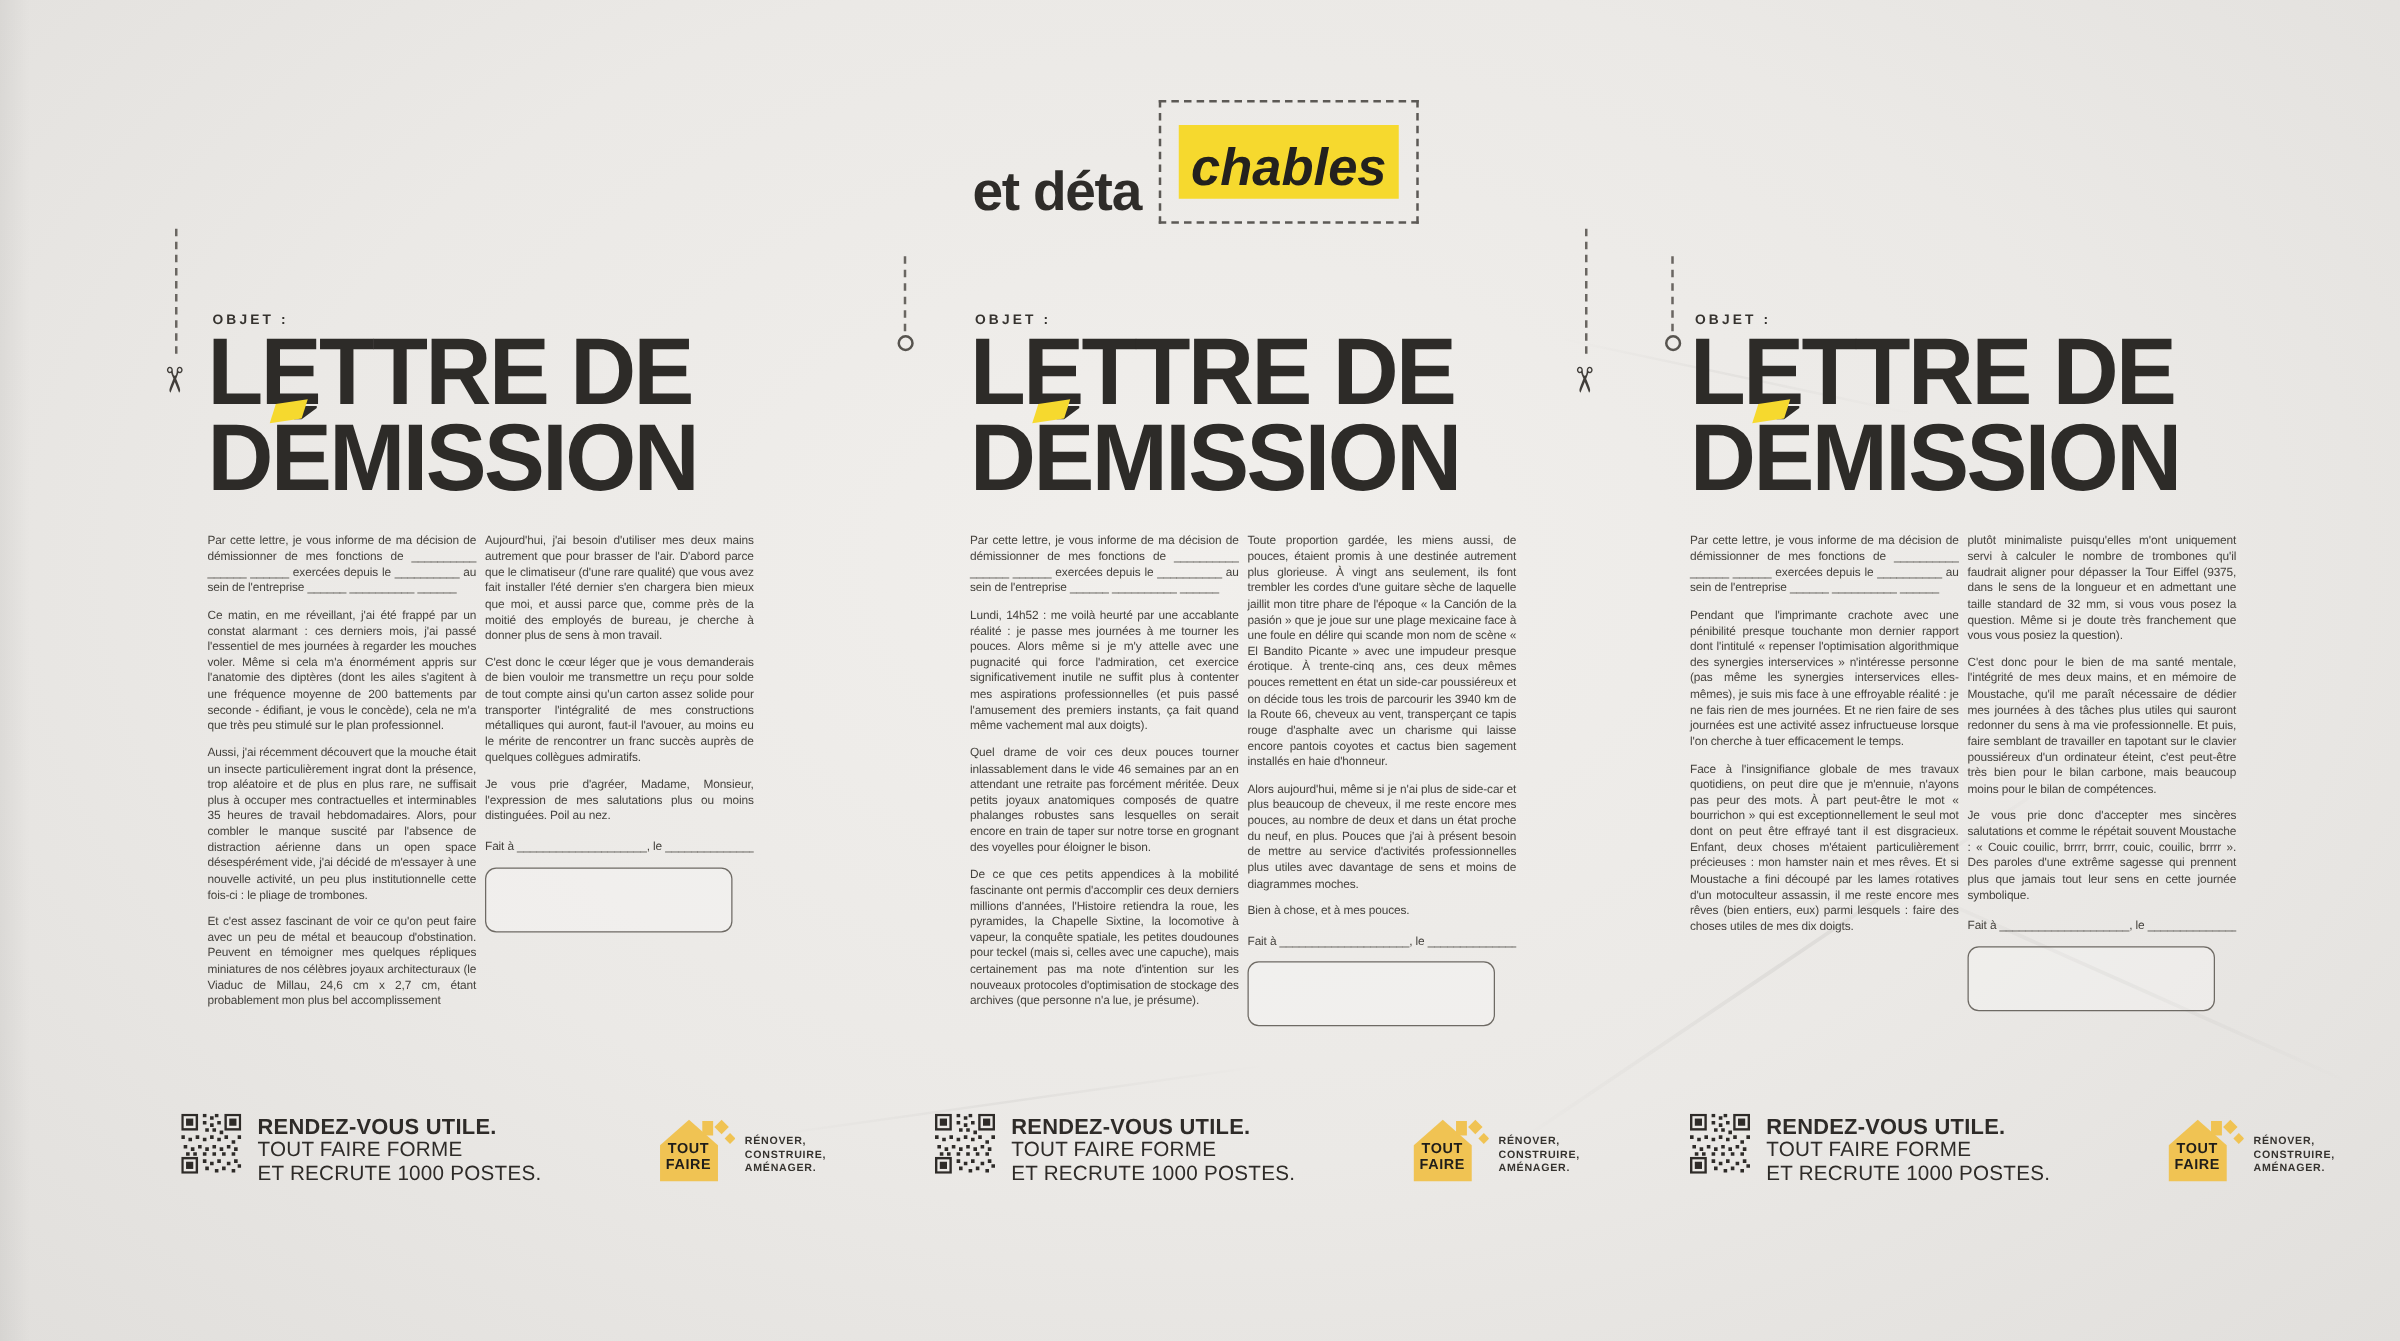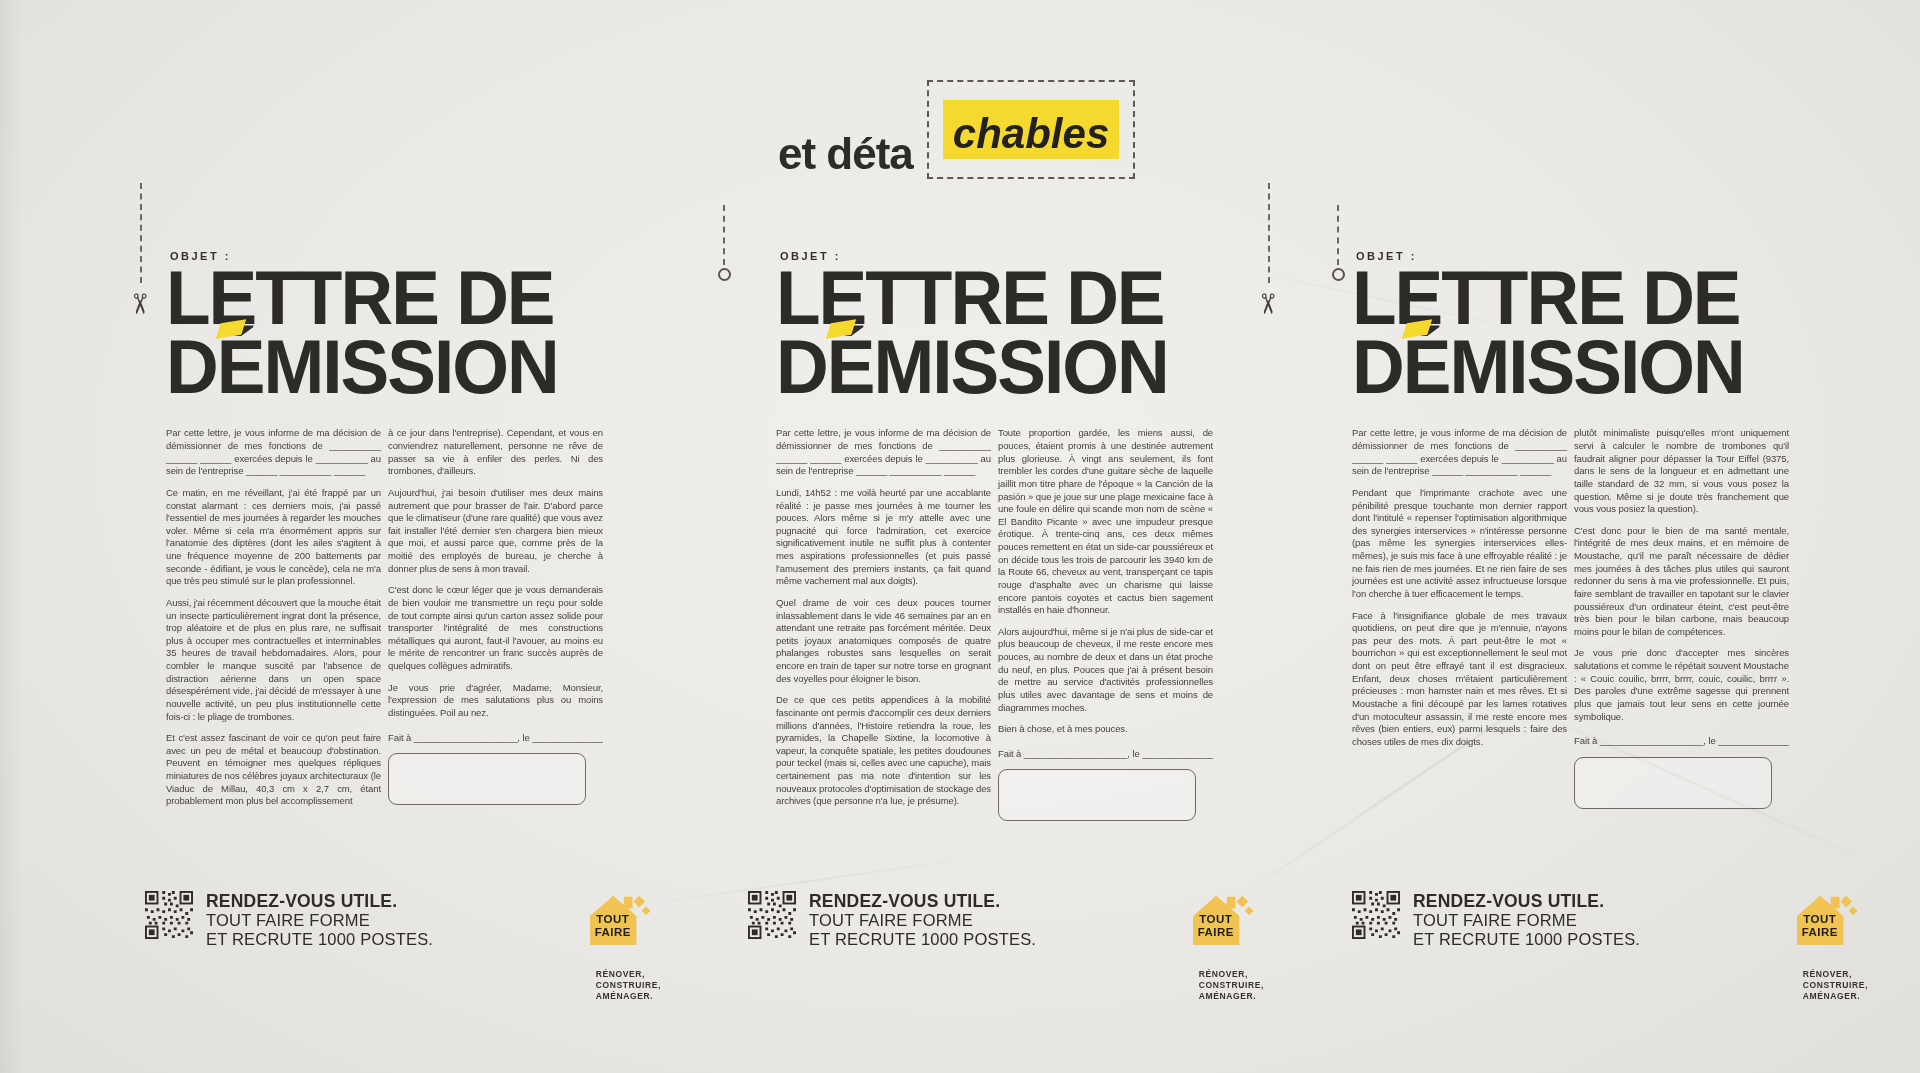--- a/index.html
+++ b/index.html
@@ -57,21 +57,21 @@
 
   
   .footer{position:absolute;top:891px;width:516px;display:flex;align-items:flex-start;}
   .f1{left:145px;}
   .f2{left:748px;}
   .f3{left:1352px;}
   .qr{width:48px;height:48px;flex:0 0 48px;}
   .footer-text{margin-left:13px;color:#2e2b28;}
   .footer-text .b{font-size:17.5px;font-weight:bold;letter-spacing:0.2px;line-height:1.16;}
   .footer-text .r{font-size:16.5px;line-height:1.16;letter-spacing:0.2px;}
-  .logo{margin-left:auto;display:flex;align-items:flex-start;flex-direction:column;}
+  .logo{margin-left:auto;display:flex;align-items:flex-start;}
   .house{position:relative;width:62px;height:56px;flex:0 0 62px;}
   .house svg{position:absolute;left:0;top:0;}
   .logo-text{position:absolute;left:0;top:22px;width:50px;text-align:center;font-weight:bold;font-size:11.5px;line-height:1.12;letter-spacing:0.5px;color:#1f1d1a;}
   .tagline{margin-left:8px;margin-top:16px;font-size:8.5px;font-weight:bold;letter-spacing:0.6px;line-height:1.3;color:#36332f;}
 </style>
 </head>
 <body>
 
 <div class="crease crease-1"></div>
 <div class="crease crease-2"></div>
@@ -99,24 +99,23 @@
   <div class="objet">OBJET :</div>
   <div class="title">
     <div class="line">LETTRE DE</div>
     <div class="line line2"><span>DÉMISSION</span><span class="title-accent"></span></div>
   </div>
   <div class="cols">
     <div class="col">
       <p>Par cette lettre, je vous informe de ma décision de démissionner de mes fonctions de __________ ______ ______ exercées depuis le __________ au sein de l'entreprise ______ __________ ______</p>
       <p>Ce matin, en me réveillant, j'ai été frappé par un constat alarmant : ces derniers mois, j'ai passé l'essentiel de mes journées à regarder les mouches voler. Même si cela m'a énormément appris sur l'anatomie des diptères (dont les ailes s'agitent à une fréquence moyenne de 200 battements par seconde - édifiant, je vous le concède), cela ne m'a que très peu stimulé sur le plan professionnel.</p>
       <p>Aussi, j'ai récemment découvert que la mouche était un insecte particulièrement ingrat dont la présence, trop aléatoire et de plus en plus rare, ne suffisait plus à occuper mes contractuelles et interminables 35 heures de travail hebdomadaires. Alors, pour combler le manque suscité par l'absence de distraction aérienne dans un open space désespérément vide, j'ai décidé de m'essayer à une nouvelle activité, un peu plus institutionnelle cette fois-ci : le pliage de trombones.</p>
-      <p>Et c'est assez fascinant de voir ce qu'on peut faire avec un peu de métal et beaucoup d'obstination. Peuvent en témoigner mes quelques répliques miniatures de nos célèbres joyaux architecturaux (le Viaduc de Millau, 40,3 cm x 2,7 cm, étant probablement mon plus bel accomplissement</p>
-    </div>
-    <div class="col">
-      <p>à ce jour dans l'entreprise). Cependant, et vous en conviendrez naturellement, personne ne rêve de passer sa vie à enfiler des perles. Ni des trombones, d'ailleurs.</p>
+      <p>Et c'est assez fascinant de voir ce qu'on peut faire avec un peu de métal et beaucoup d'obstination. Peuvent en témoigner mes quelques répliques miniatures de nos célèbres joyaux architecturaux (le Viaduc de Millau, 24,6 cm x 2,7 cm, étant probablement mon plus bel accomplissement</p>
+    </div>
+    <div class="col">
       <p>Aujourd'hui, j'ai besoin d'utiliser mes deux mains autrement que pour brasser de l'air. D'abord parce que le climatiseur (d'une rare qualité) que vous avez fait installer l'été dernier s'en chargera bien mieux que moi, et aussi parce que, comme près de la moitié des employés de bureau, je cherche à donner plus de sens à mon travail.</p>
       <p>C'est donc le cœur léger que je vous demanderais de bien vouloir me transmettre un reçu pour solde de tout compte ainsi qu'un carton assez solide pour transporter l'intégralité de mes constructions métalliques qui auront, faut-il l'avouer, au moins eu le mérite de rencontrer un franc succès auprès de quelques collègues admiratifs.</p>
       <p>Je vous prie d'agréer, Madame, Monsieur, l'expression de mes salutations plus ou moins distinguées. Poil au nez.</p>
       <div class="date-line">Fait à ____________________, le ______________ 2024.</div>
       <div class="sig-box"></div>
     </div>
   </div>
 </div>
 
 <div class="letter l2">

